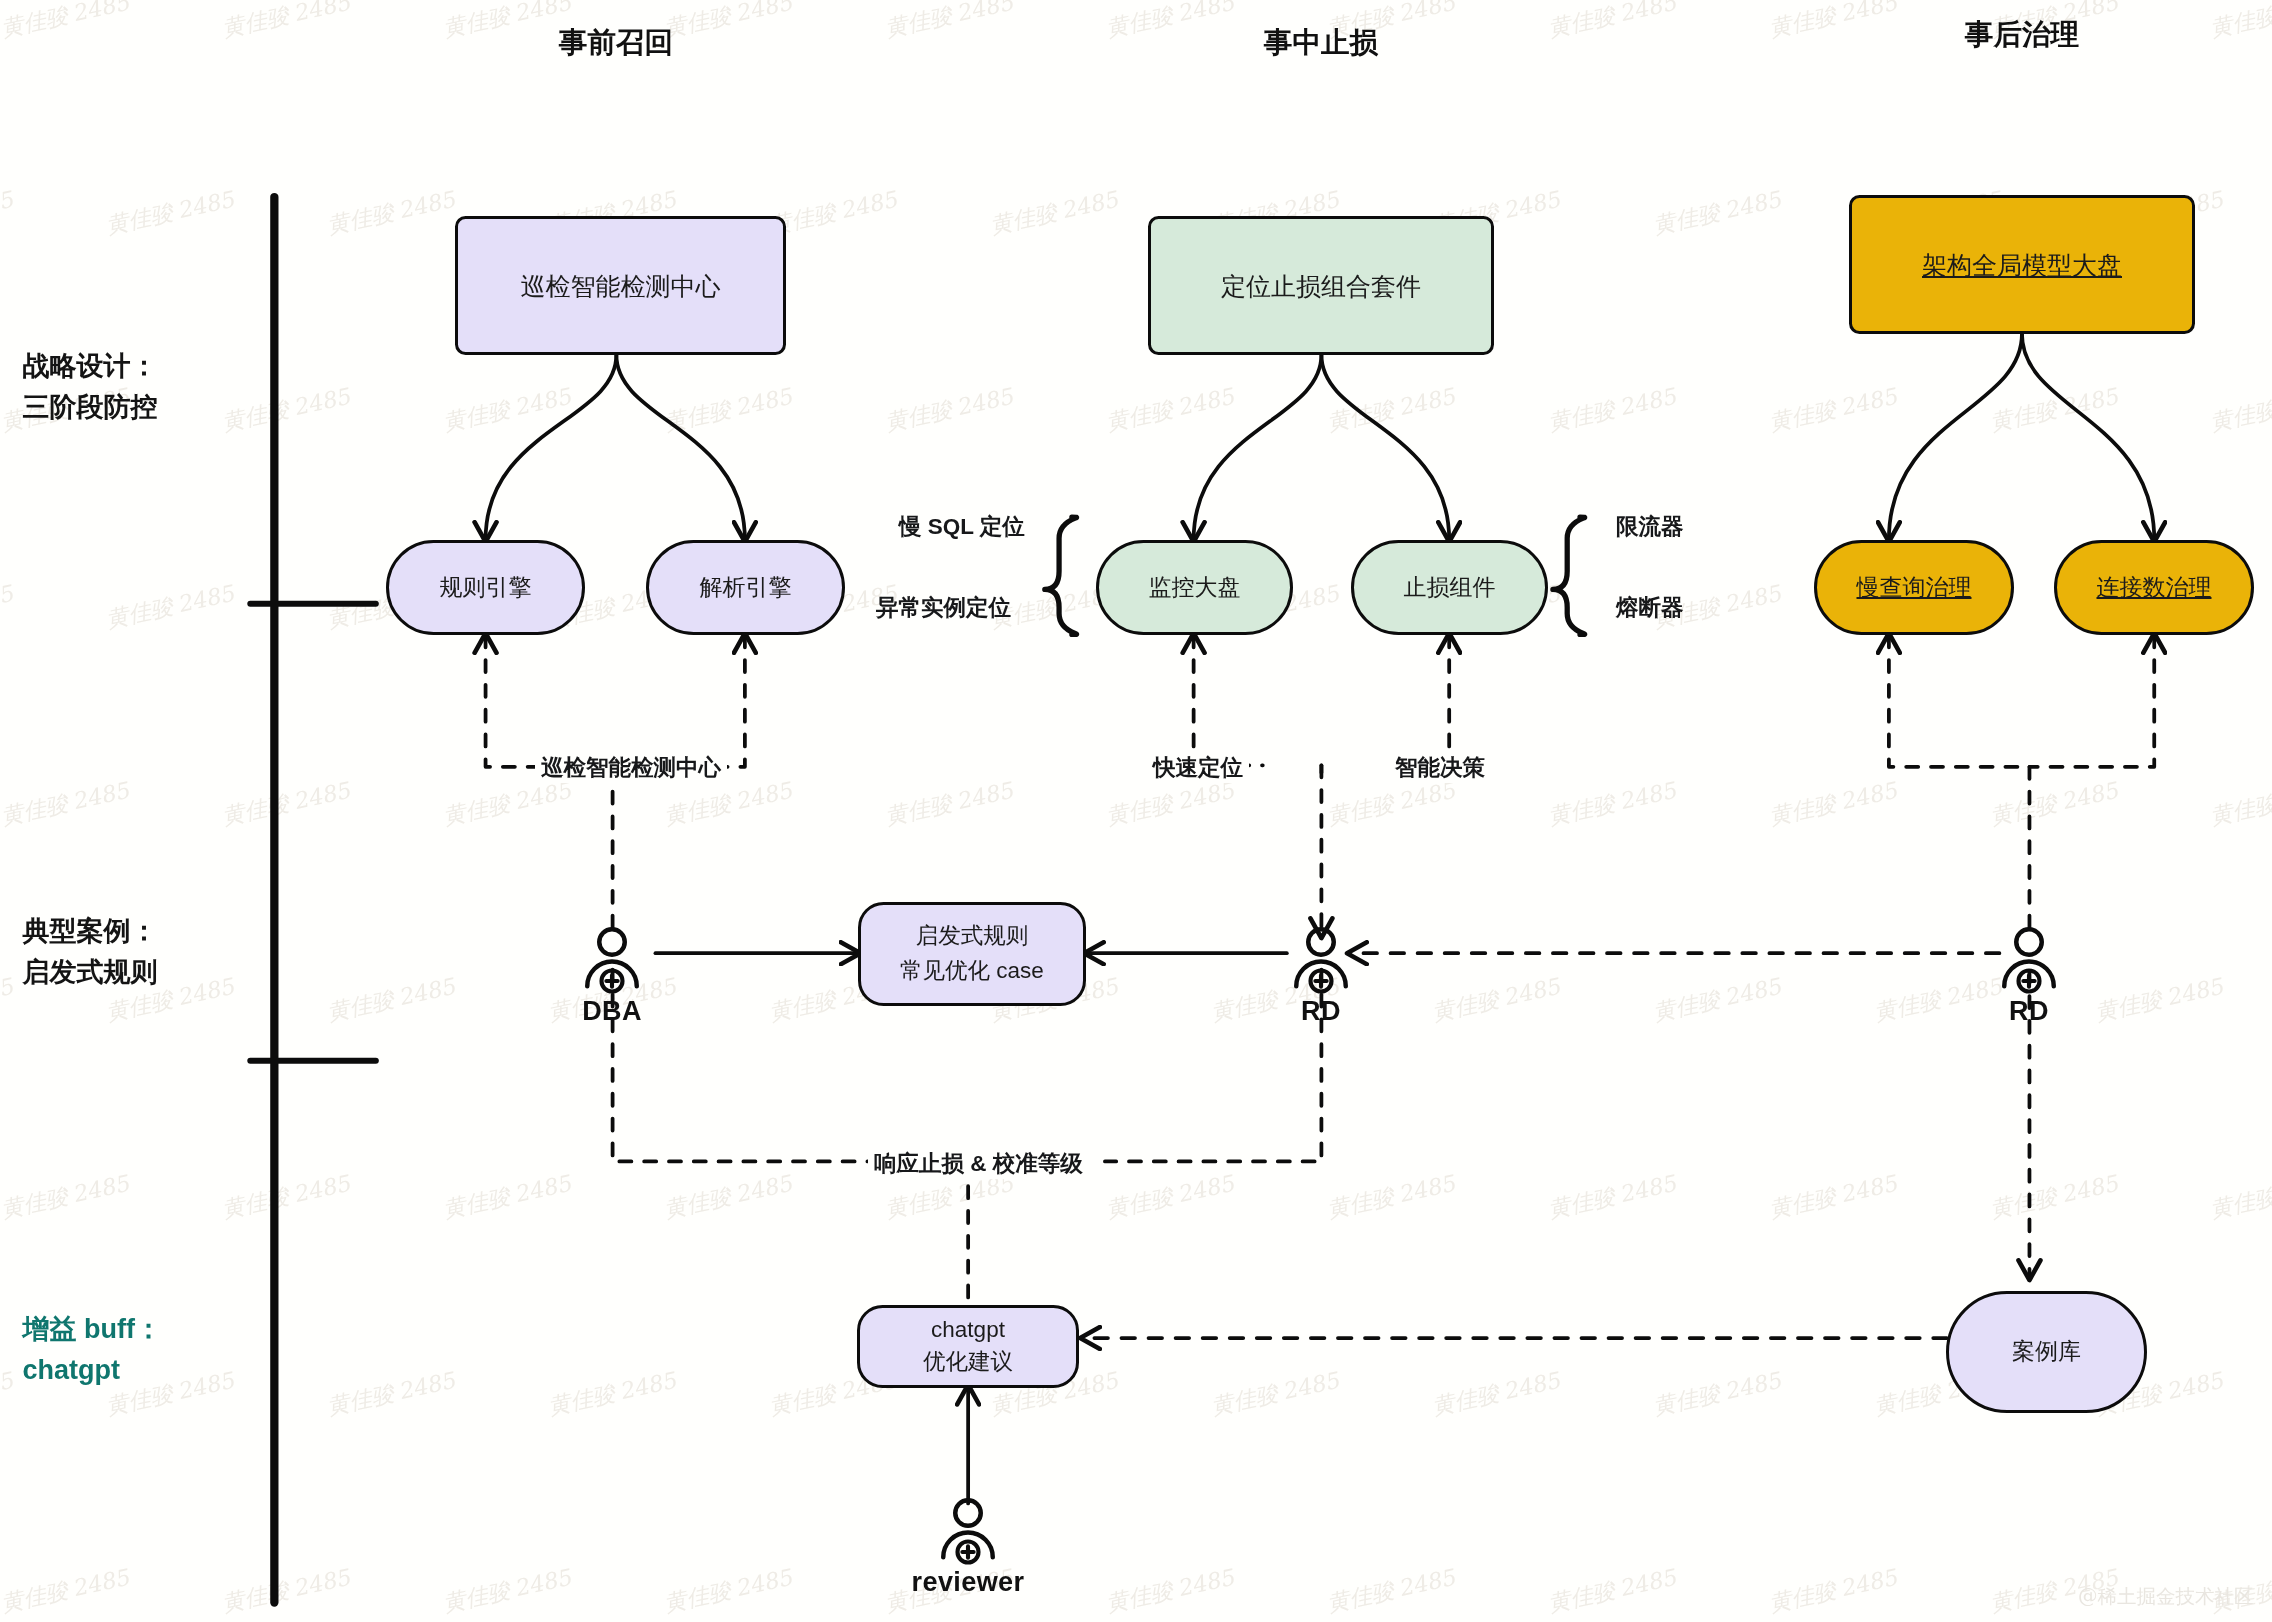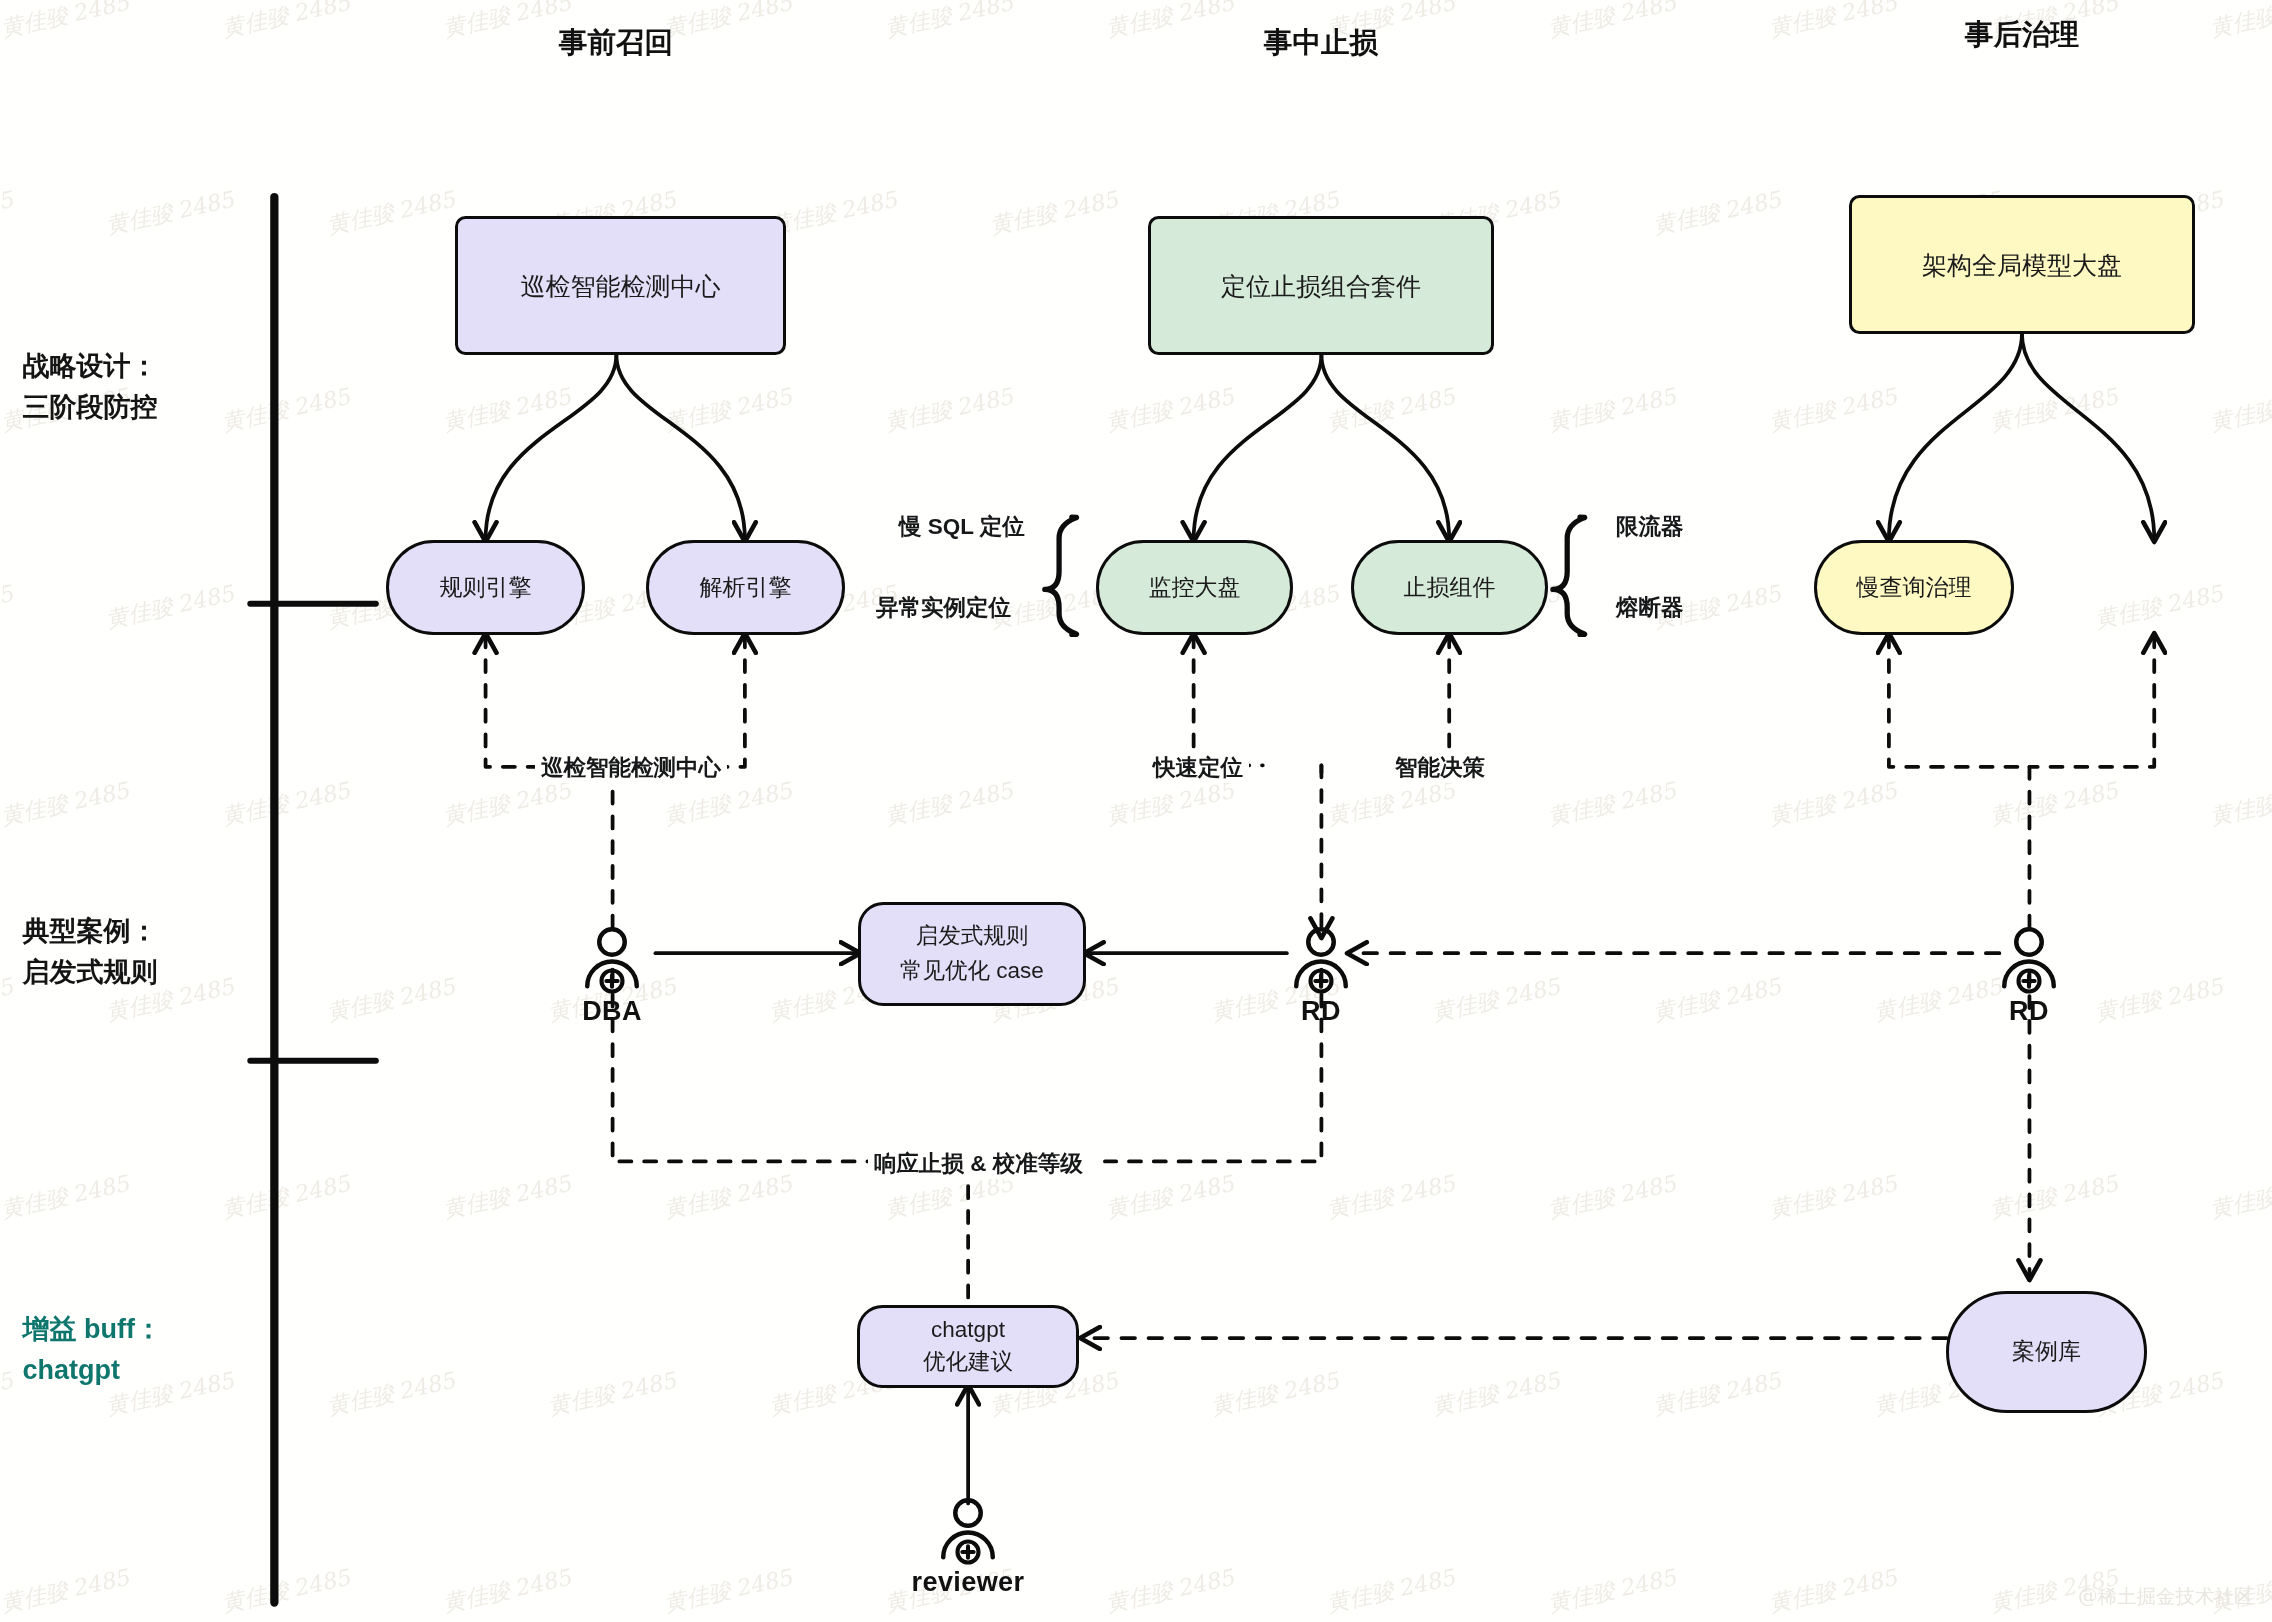--- a/index.html
+++ b/index.html
@@ -57,21 +57,21 @@
     text-align:center;
     border:3.8px solid #0c0c0c;
     color:#1b1b1b;
     line-height:1.36;
   }
   .node.rect{border-radius:10.5px;}
   .node.pill{border-radius:751px;}
   .node.soft{border-radius:25.6px;}
   .fill-purple{background:#e4dff9;}
   .fill-green{background:#d6eada;}
-  .fill-cream{background:#fef9c3;}
+  .fill-cream{background:#eab308;text-decoration:underline;}
 
   .n-title{font-size:25px;}
   .n-sm{font-size:23px;}
   .n-two{font-size:22.5px;}
 
   
   .col-head{
     position:absolute;
     z-index:2;
     font-size:28.6px;
@@ -343,20 +343,23 @@
   </div>
 
   <div class="node rect fill-cream n-title" style="left:1849px;top:195px;width:346px;height:139px">
     <span>架构全局模型大盘</span>
   </div>
 
   <div class="node pill fill-cream n-sm" style="left:1814px;top:540px;width:200px;height:95px">
     <span>慢查询治理</span>
   </div>
 
+  <div class="node pill fill-cream n-sm" style="left:2054px;top:540px;width:200px;height:95px">
+    <span>连接数治理</span>
+  </div>
 
   <div class="node soft fill-purple n-two" style="left:858px;top:902px;width:228px;height:104px;flex-direction:column;gap:4.5px">
     <span>启发式规则</span>
     <span>常见优化 case</span>
   </div>
 
   <div class="node soft fill-purple n-two" style="left:857px;top:1305px;width:222px;height:83px;flex-direction:column;gap:1.5px">
     <span>chatgpt</span>
     <span>优化建议</span>
   </div>

